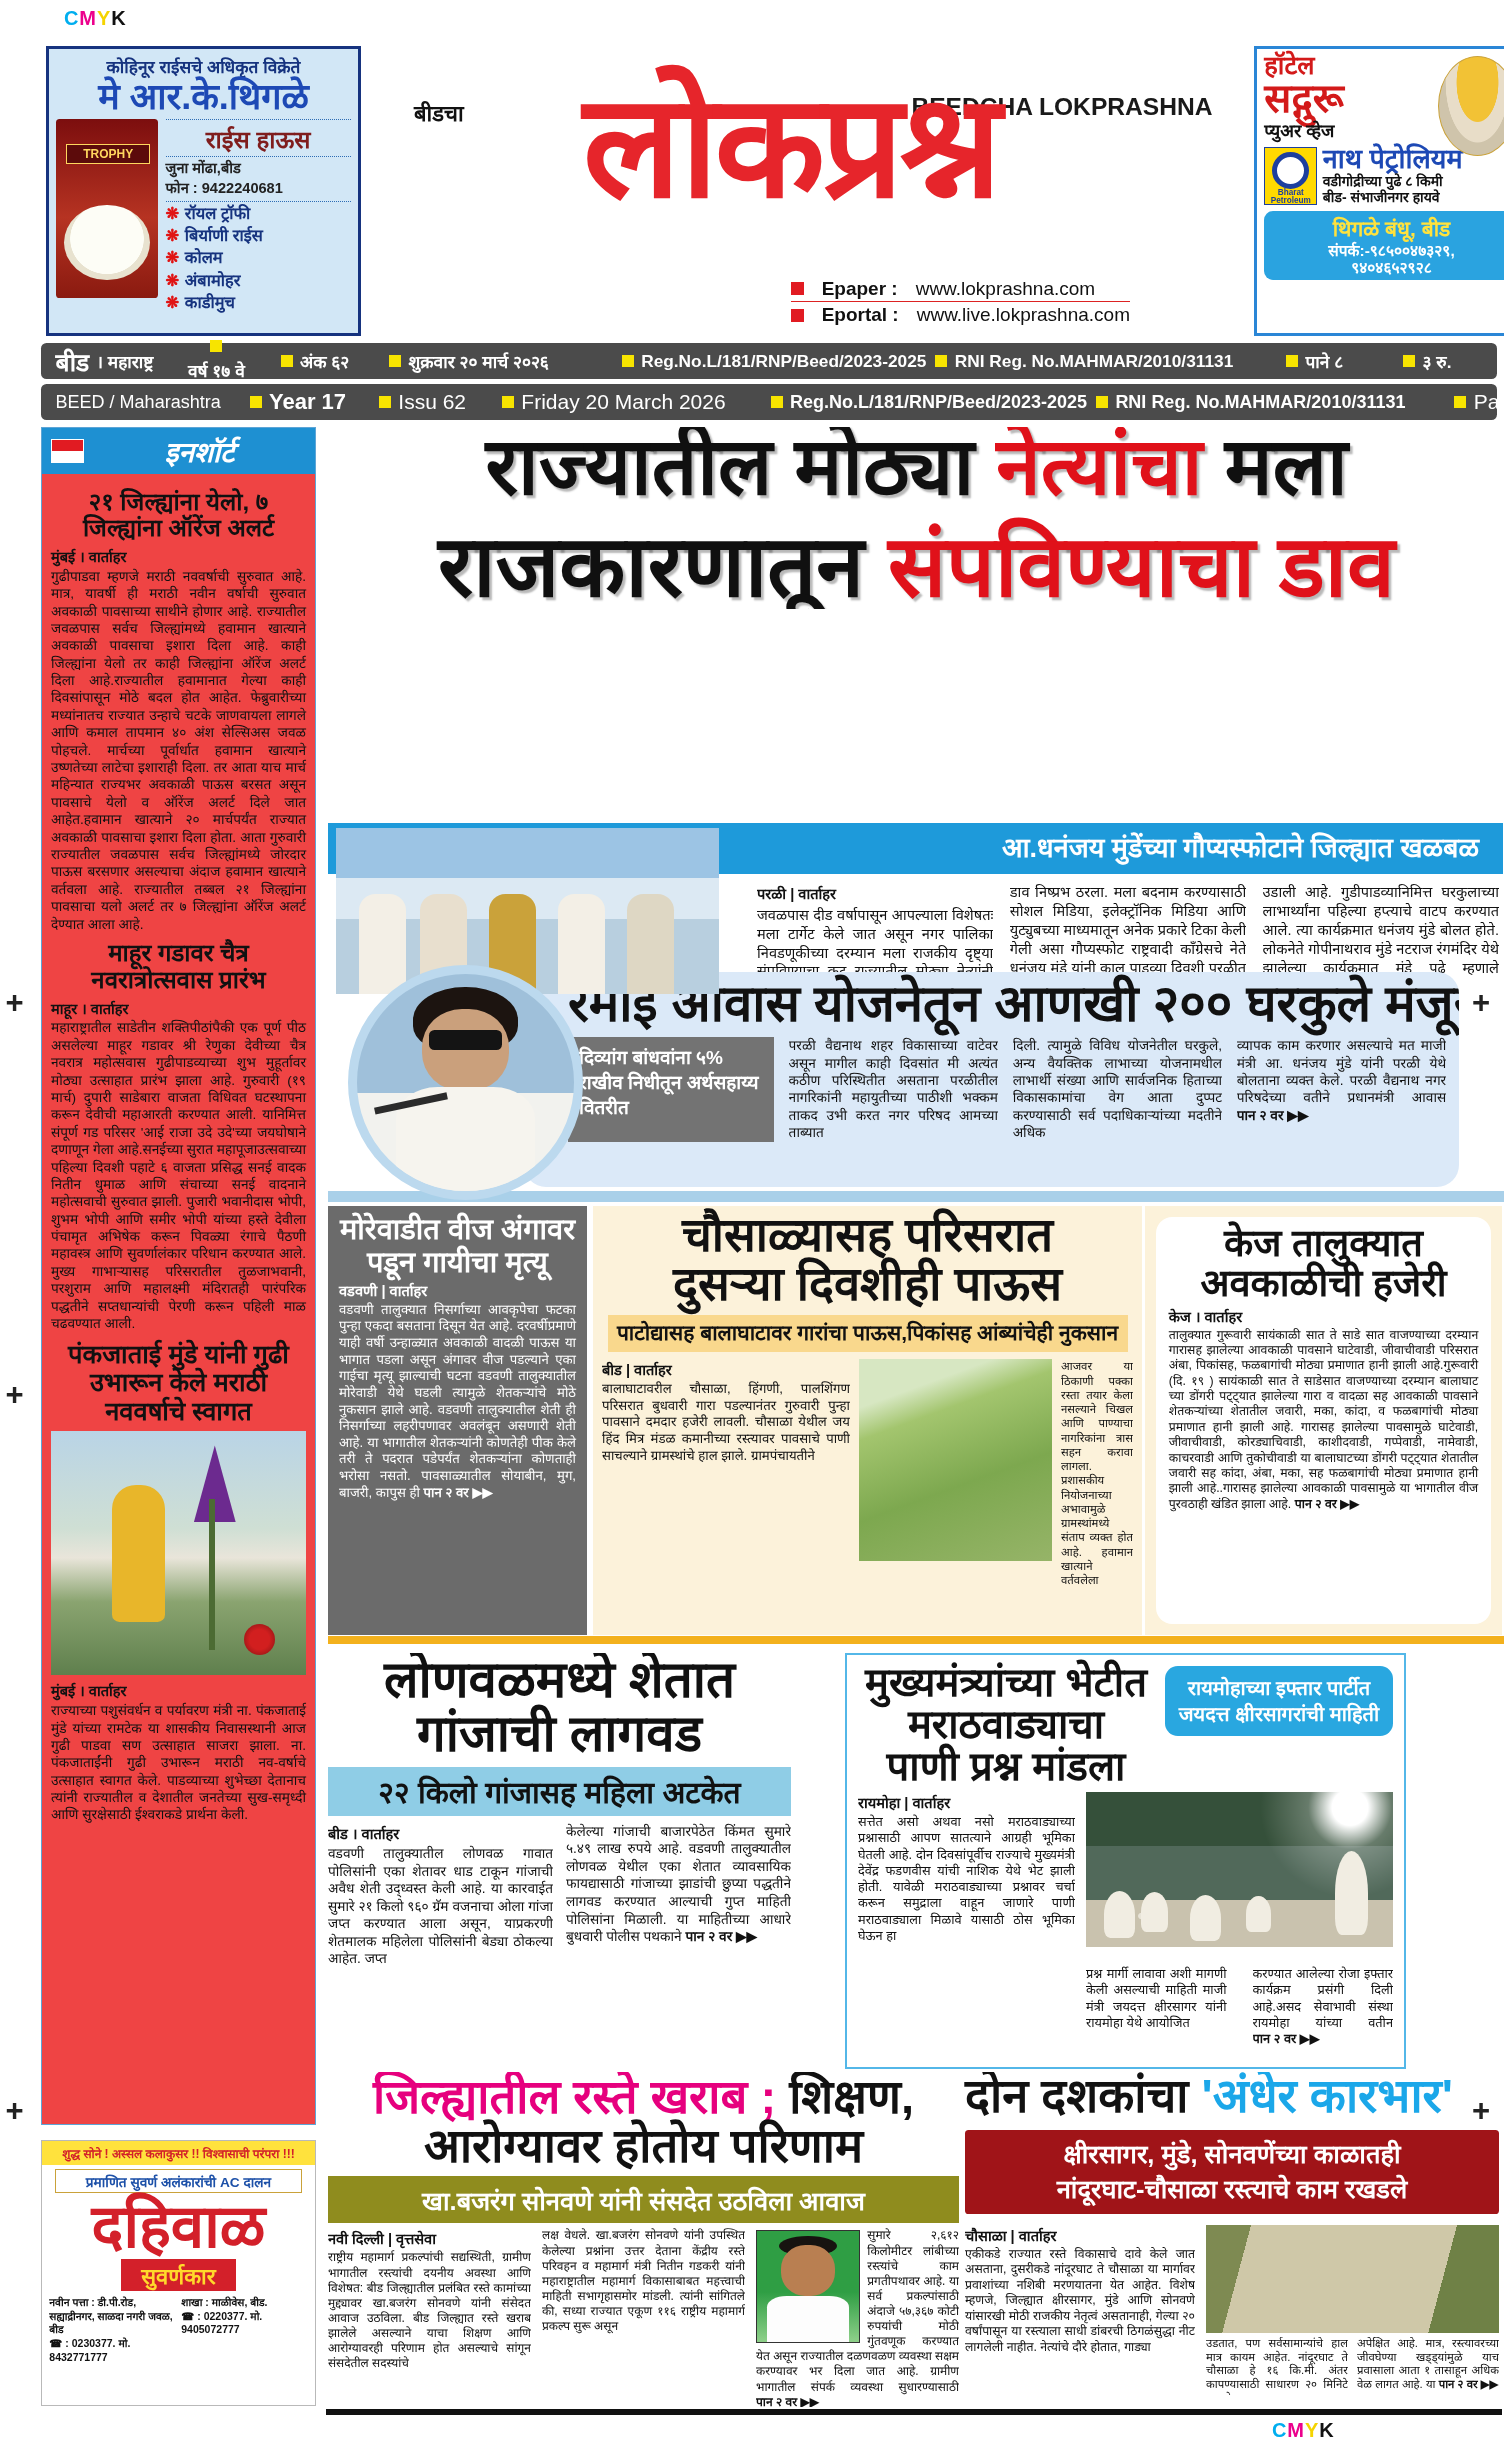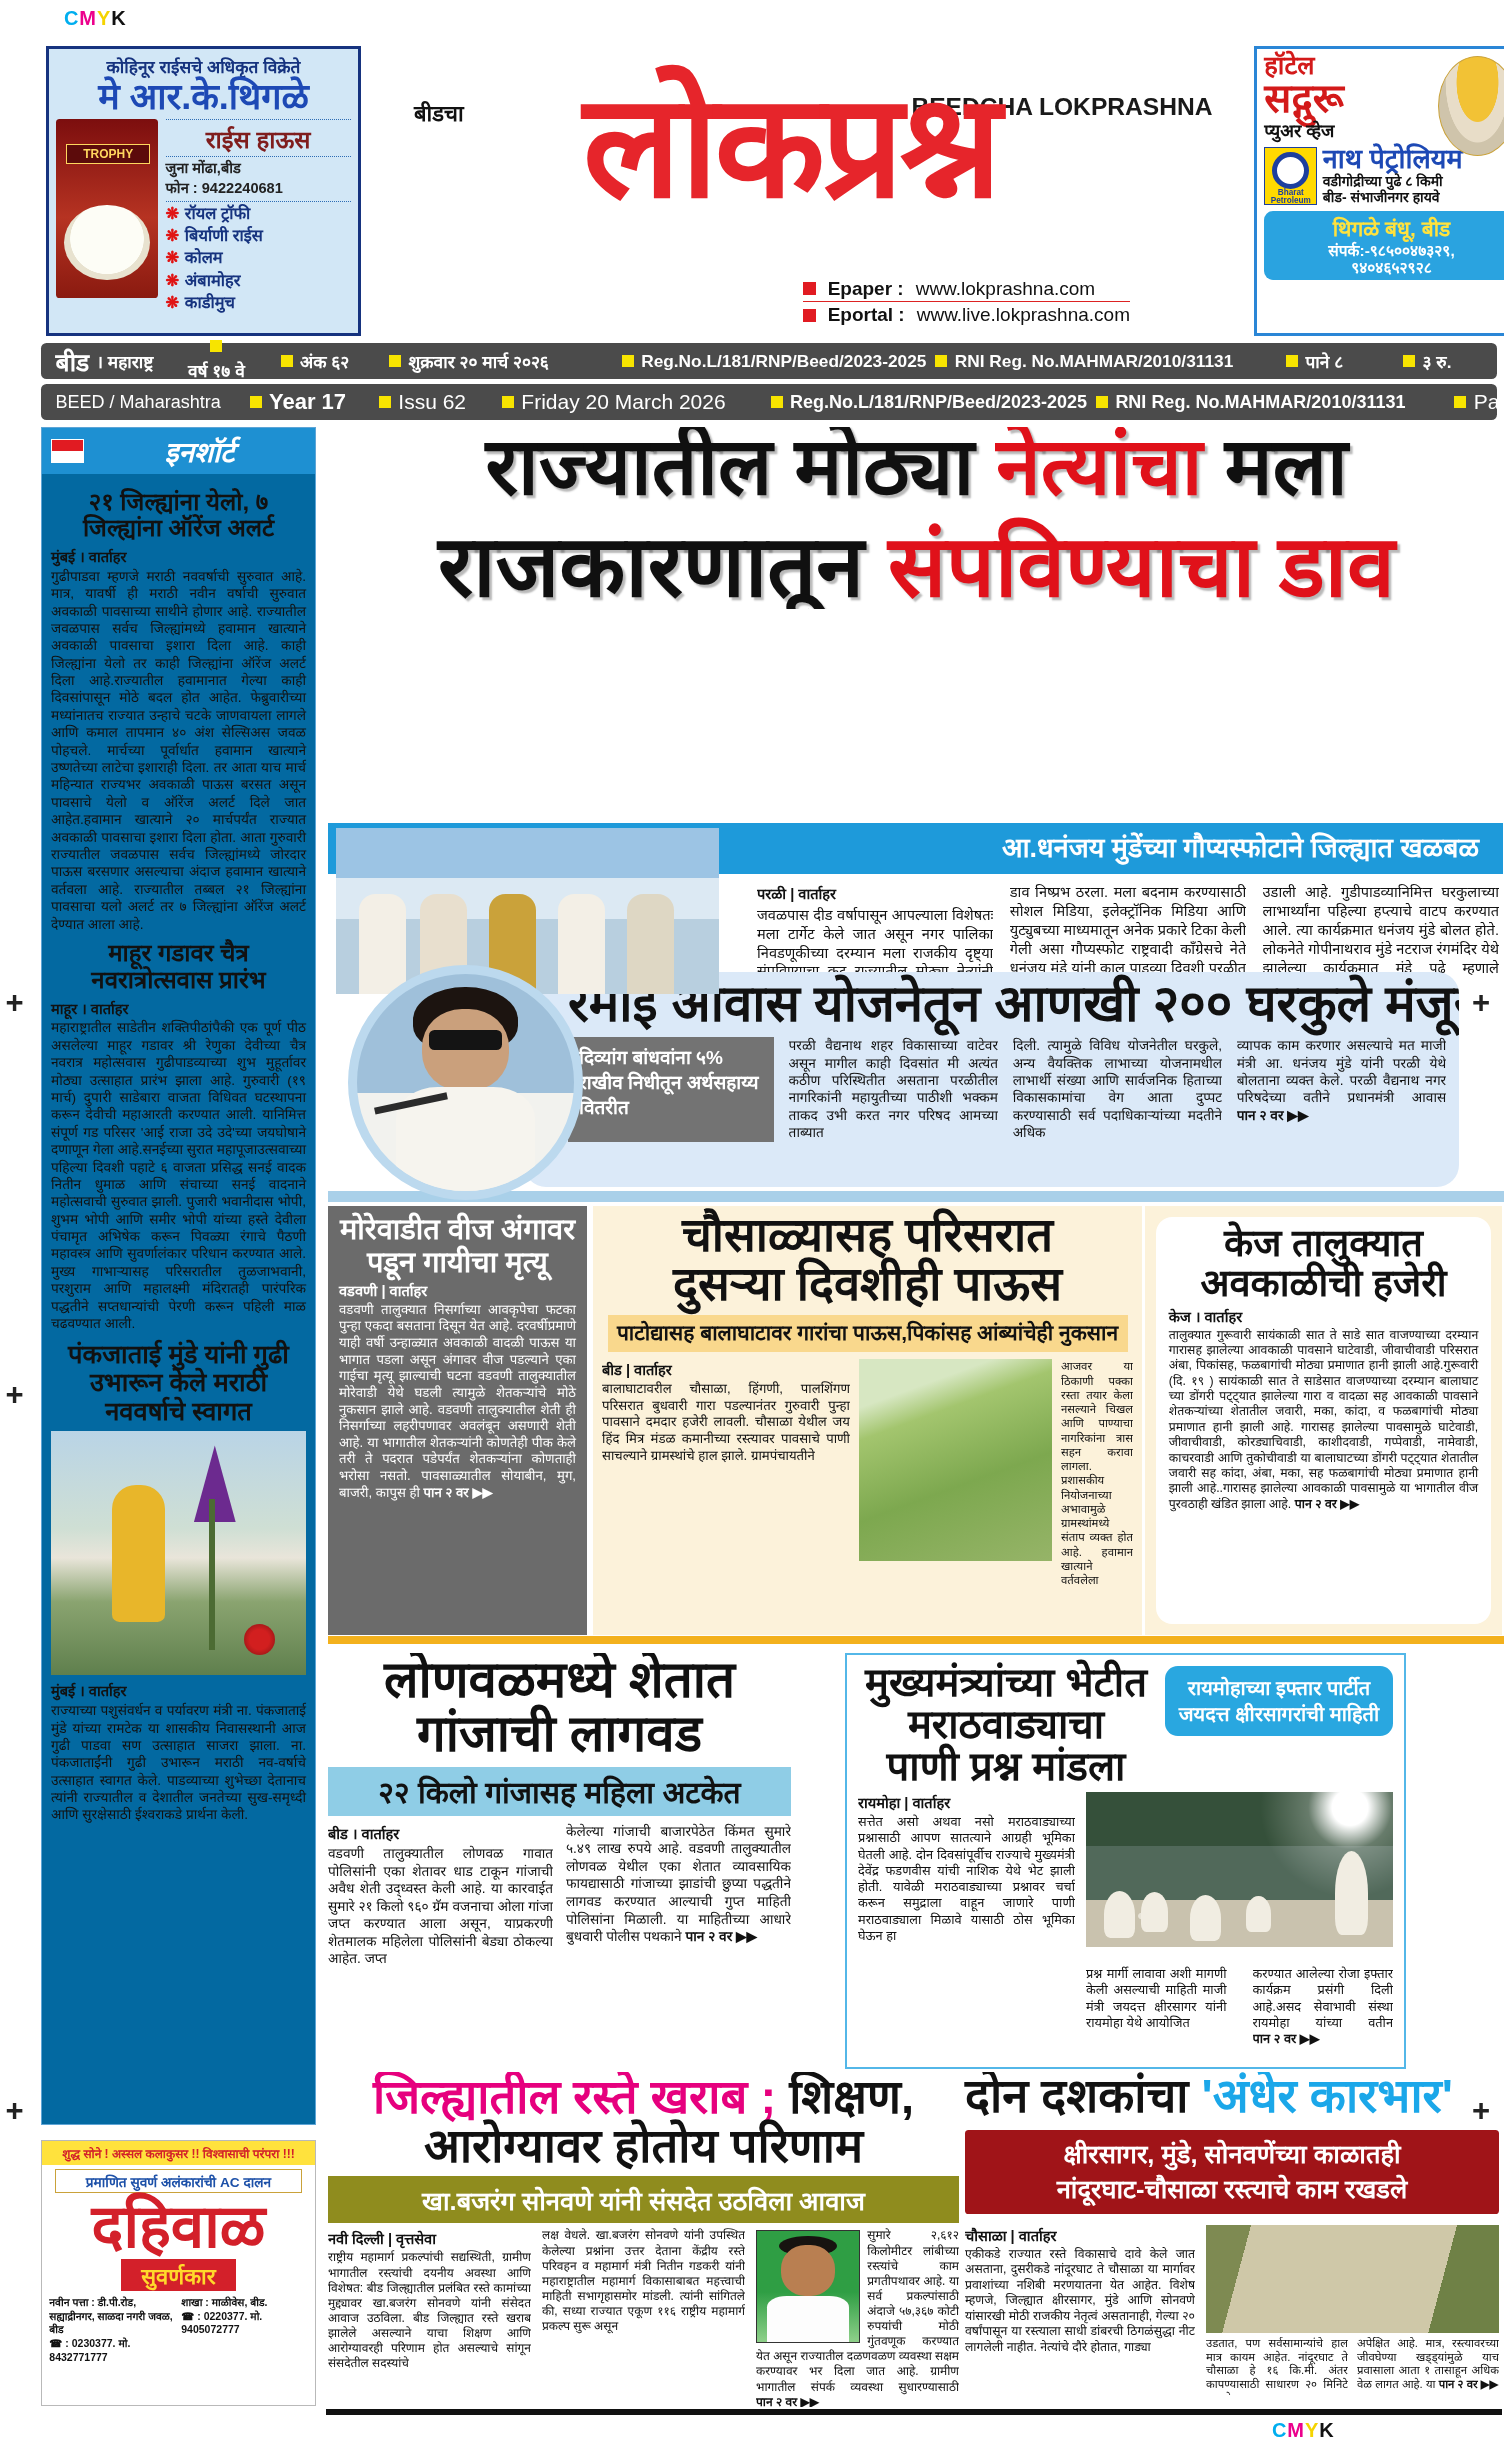--- a/index.html
+++ b/index.html
@@ -25,21 +25,21 @@
   .ad-rice .sm{font-size:14.6px;font-weight:bold;color:#222;}
   .ad-rice ul{list-style:none;margin:3.6px 0 0;padding:0;border-top:1.8px dotted #2d6db5;}
   .ad-rice li{font-size:16.4px;font-weight:bold;color:#16337f;line-height:1.35;}
   .ad-rice li .st{color:#e01414;margin-right:5.5px;}
   
   .mast{left:363px;top:40px;width:855px;height:297px;}
   .mast .kicker{position:absolute;left:51px;top:57px;font-size:22px;font-weight:bold;color:#111;}
   .mast .eng{position:absolute;right:5.5px;top:53px;font-size:24.6px;font-weight:bold;color:#1a1a1a;}
   .mast .logo{position:absolute;left:0;top:31px;width:100%;text-align:center;font-size:144px;line-height:1.05;font-weight:bold;color:#e6252b;letter-spacing:-3.6px;}
   .mast .eprow{position:absolute;right:88px;bottom:9px;font-size:19px;}
-  .mast .eprow .r{display:flex;align-items:center;gap:12px;padding:1.8px 0;}
+  .mast .eprow .r{display:flex;align-items:center;gap:18px;padding:1.8px 0;}
   .mast .eprow .r:first-child{border-bottom:1.8px solid #d22;}
   .sqr{width:12.8px;height:12.8px;background:#e11b22;display:inline-block;flex:none;}
   
   .ad-sad{left:1222px;top:46px;width:275px;height:290px;background:#fff;border:3.6px solid #2a86d6;box-sizing:border-box;padding:3.6px 7.3px;margin-left:32px;}
   .ad-sad .h1{color:#d31a1a;font-size:25.5px;font-weight:bold;line-height:1;}
   .ad-sad .h2{color:#d31a1a;font-size:40px;font-weight:bold;line-height:1;}
   .ad-sad .veg{font-size:18px;font-weight:bold;}
   .oval{position:absolute;right:9px;top:7.3px;width:77px;height:98px;border-radius:50%;border:1.8px solid #caa23a;
         background:radial-gradient(ellipse at 50% 26%,#f2c235 0 38%,#e8ddc8 39% 58%,#cfc4ab 59% 100%);}
   .bprow{display:flex;gap:5.5px;align-items:center;margin-top:3.6px;}
@@ -52,21 +52,21 @@
   .thigale .nm{color:#ffe23d;font-size:21px;font-weight:bold;}
   .thigale .ph{color:#fff;font-size:15.5px;font-weight:bold;line-height:1.15;}
   
   .bar{left:41px;width:1456px;height:36px;background:#4b4b4b;border-radius:5.5px;color:#fff;display:flex;align-items:center;gap:9px;padding:0 14.6px;box-sizing:border-box;}
   .bar .it{display:flex;align-items:center;gap:7.3px;white-space:nowrap;}
   .ysq{width:12px;height:12px;background:#f7e400;display:inline-block;flex:none;}
   .bar-mr{top:343px;font-size:17.3px;font-weight:bold;}
   .bar-mr .big{font-size:24.6px;}
   .bar-en{top:384px;font-size:18px;}
   
-  .inshort{left:41px;top:427px;width:275px;height:1698px;background:#0369a1;border:1.8px solid #5ea5d6;box-sizing:border-box;}
+  .inshort{left:41px;top:427px;width:275px;height:1698px;background:#ef4444;border:1.8px solid #5ea5d6;box-sizing:border-box;}
   .in-head{height:46px;background:#1e90d2;display:flex;align-items:center;gap:9px;padding:0 9px;}
   .flag{width:31px;height:22px;background:linear-gradient(180deg,#e11b22 0 50%,#fff 50% 100%);border:0.9px solid #fff;flex:none;}
   .in-title{color:#fff;font-size:28px;font-weight:bold;font-style:italic;flex:1;text-align:center;}
   .in-pad{padding:7.3px 9px;}
   .in-h{font-size:24px;font-weight:bold;text-align:center;line-height:1.12;margin:7.3px 0 3.6px;}
   .dl{font-size:14.6px;font-weight:bold;margin:1.8px 0;}
   .in-body{font-size:13.7px;line-height:1.27;text-align:justify;}
   .ph-gudhi{width:100%;height:244px;margin:5.5px 0;position:relative;overflow:hidden;
     background:linear-gradient(180deg,#b9d4e6 0%,#cfdfd4 40%,#e9e5da 52%,#8aa470 70%,#5f7f4d 100%);}
   .ph-gudhi .fig{position:absolute;left:24%;top:22%;width:53px;height:137px;background:#e8b62a;border-radius:24px 24px 7.3px 7.3px;}

